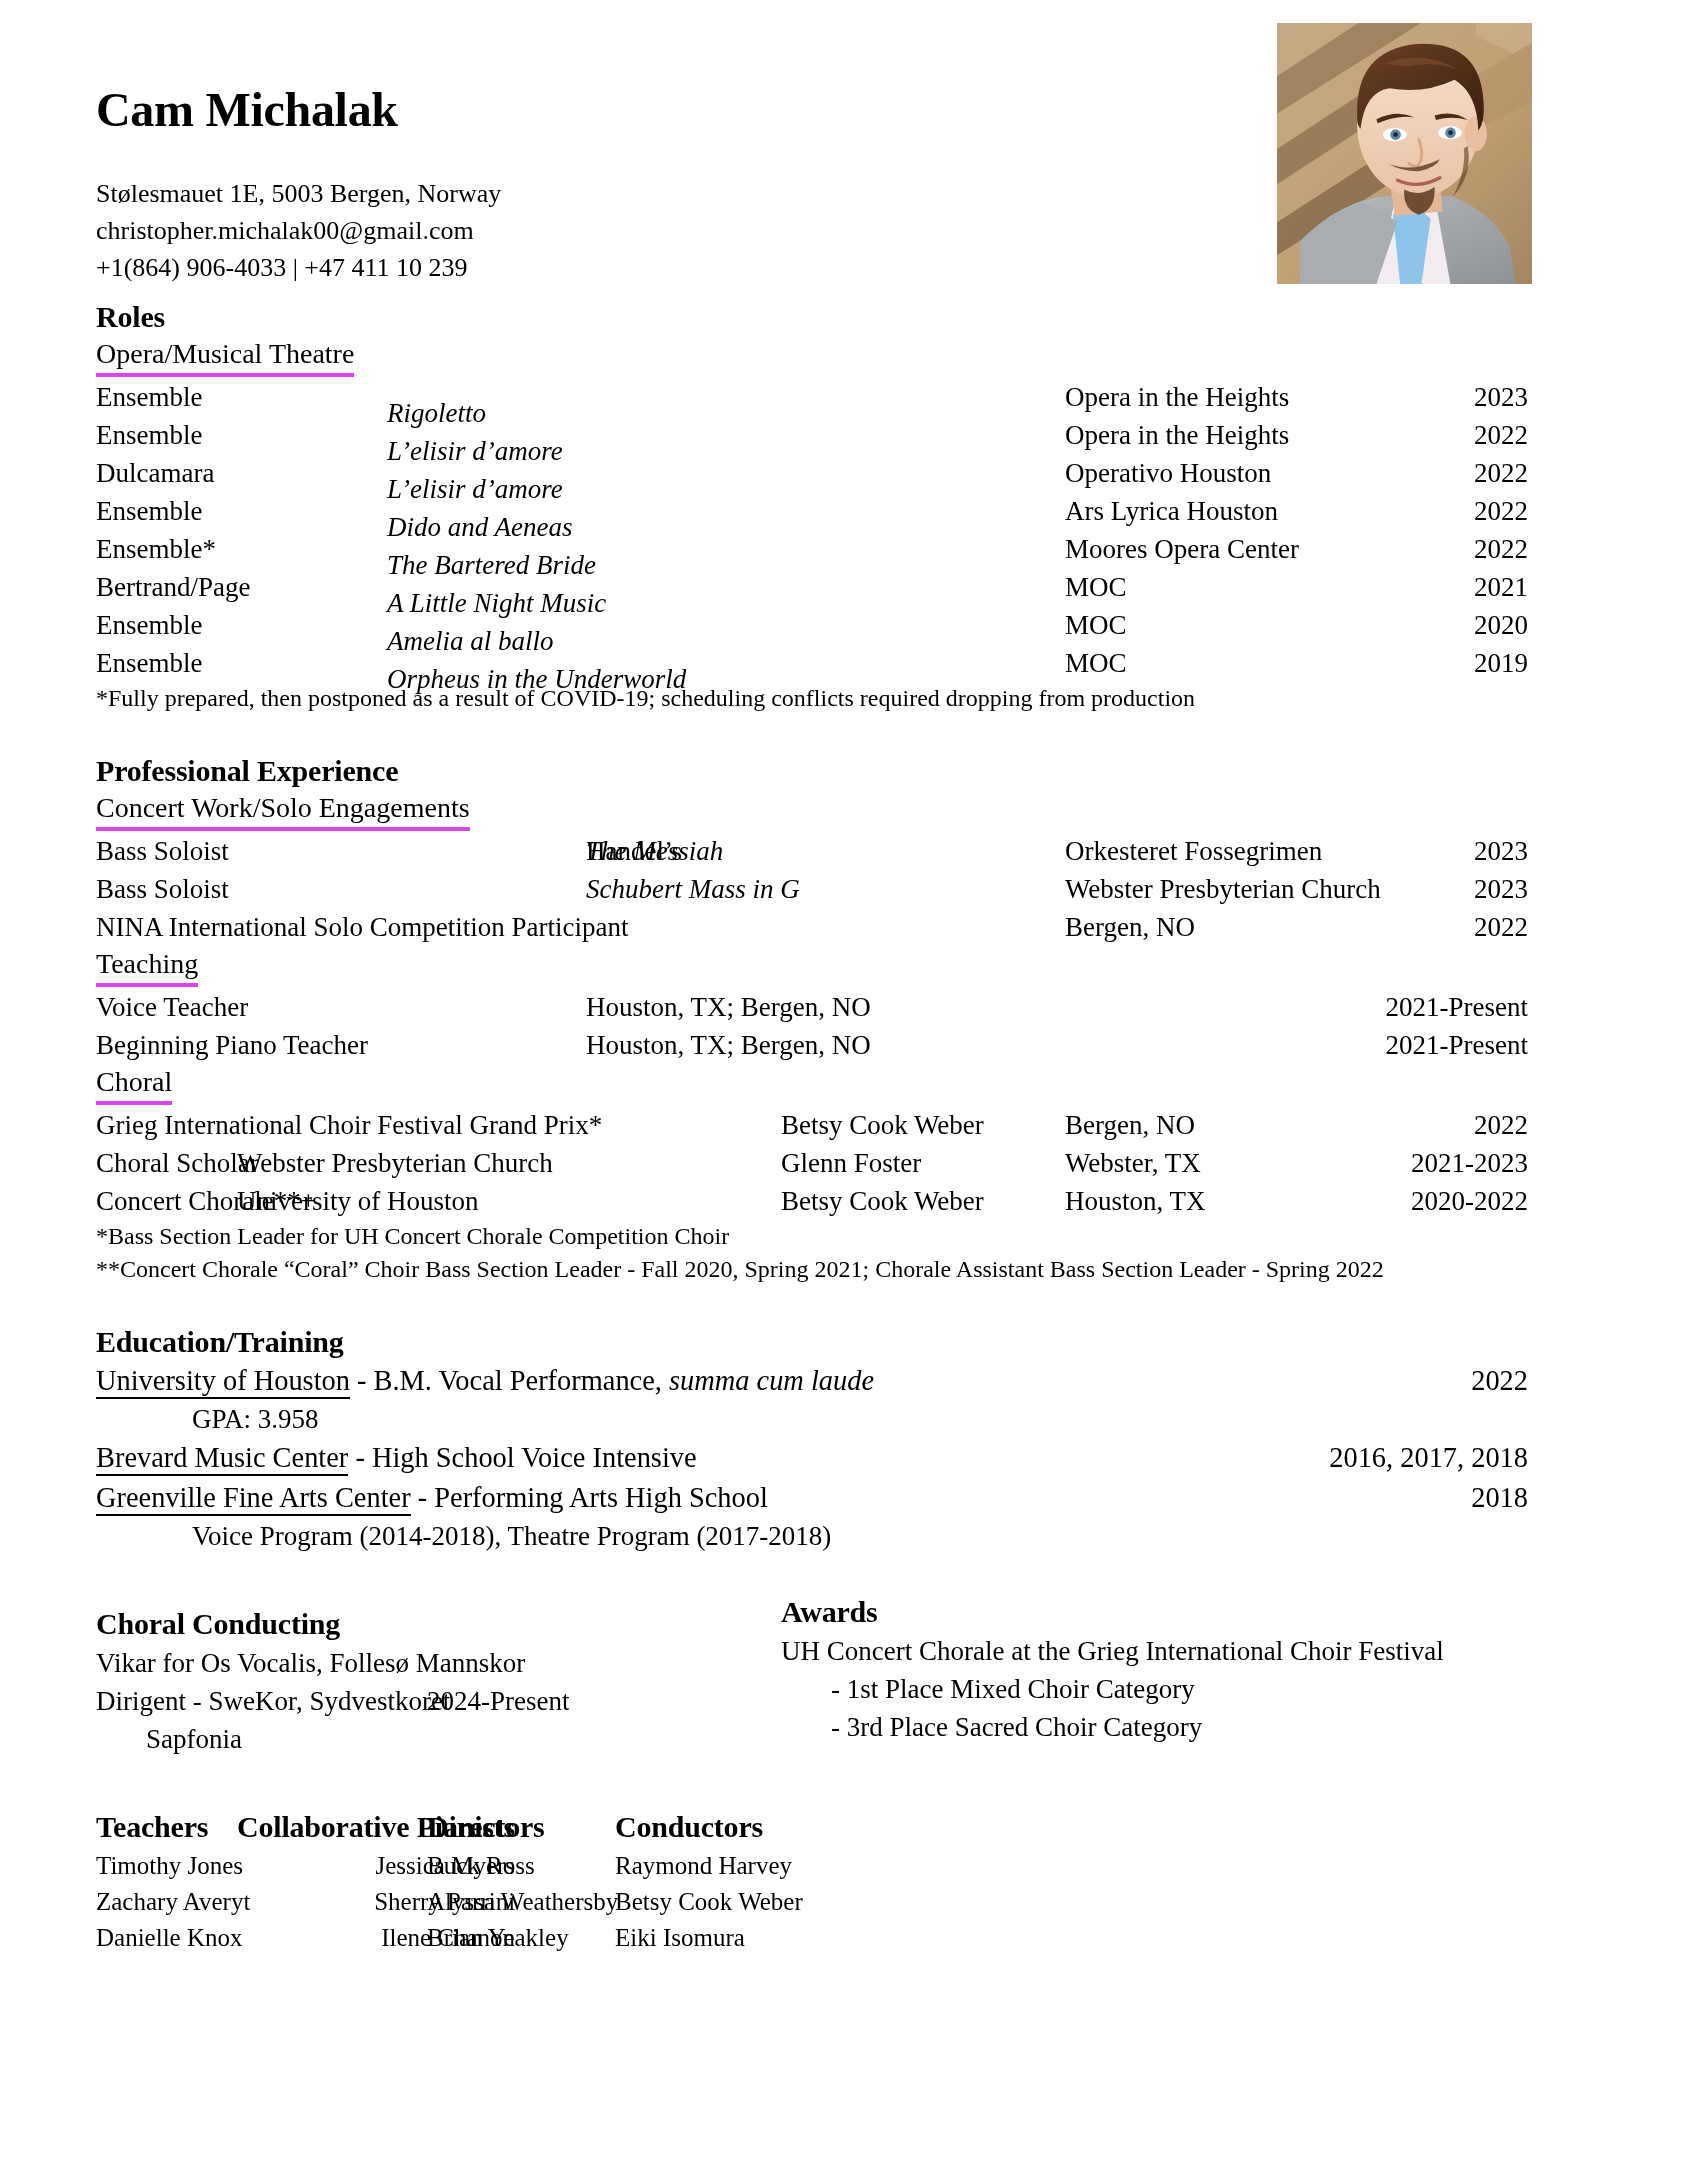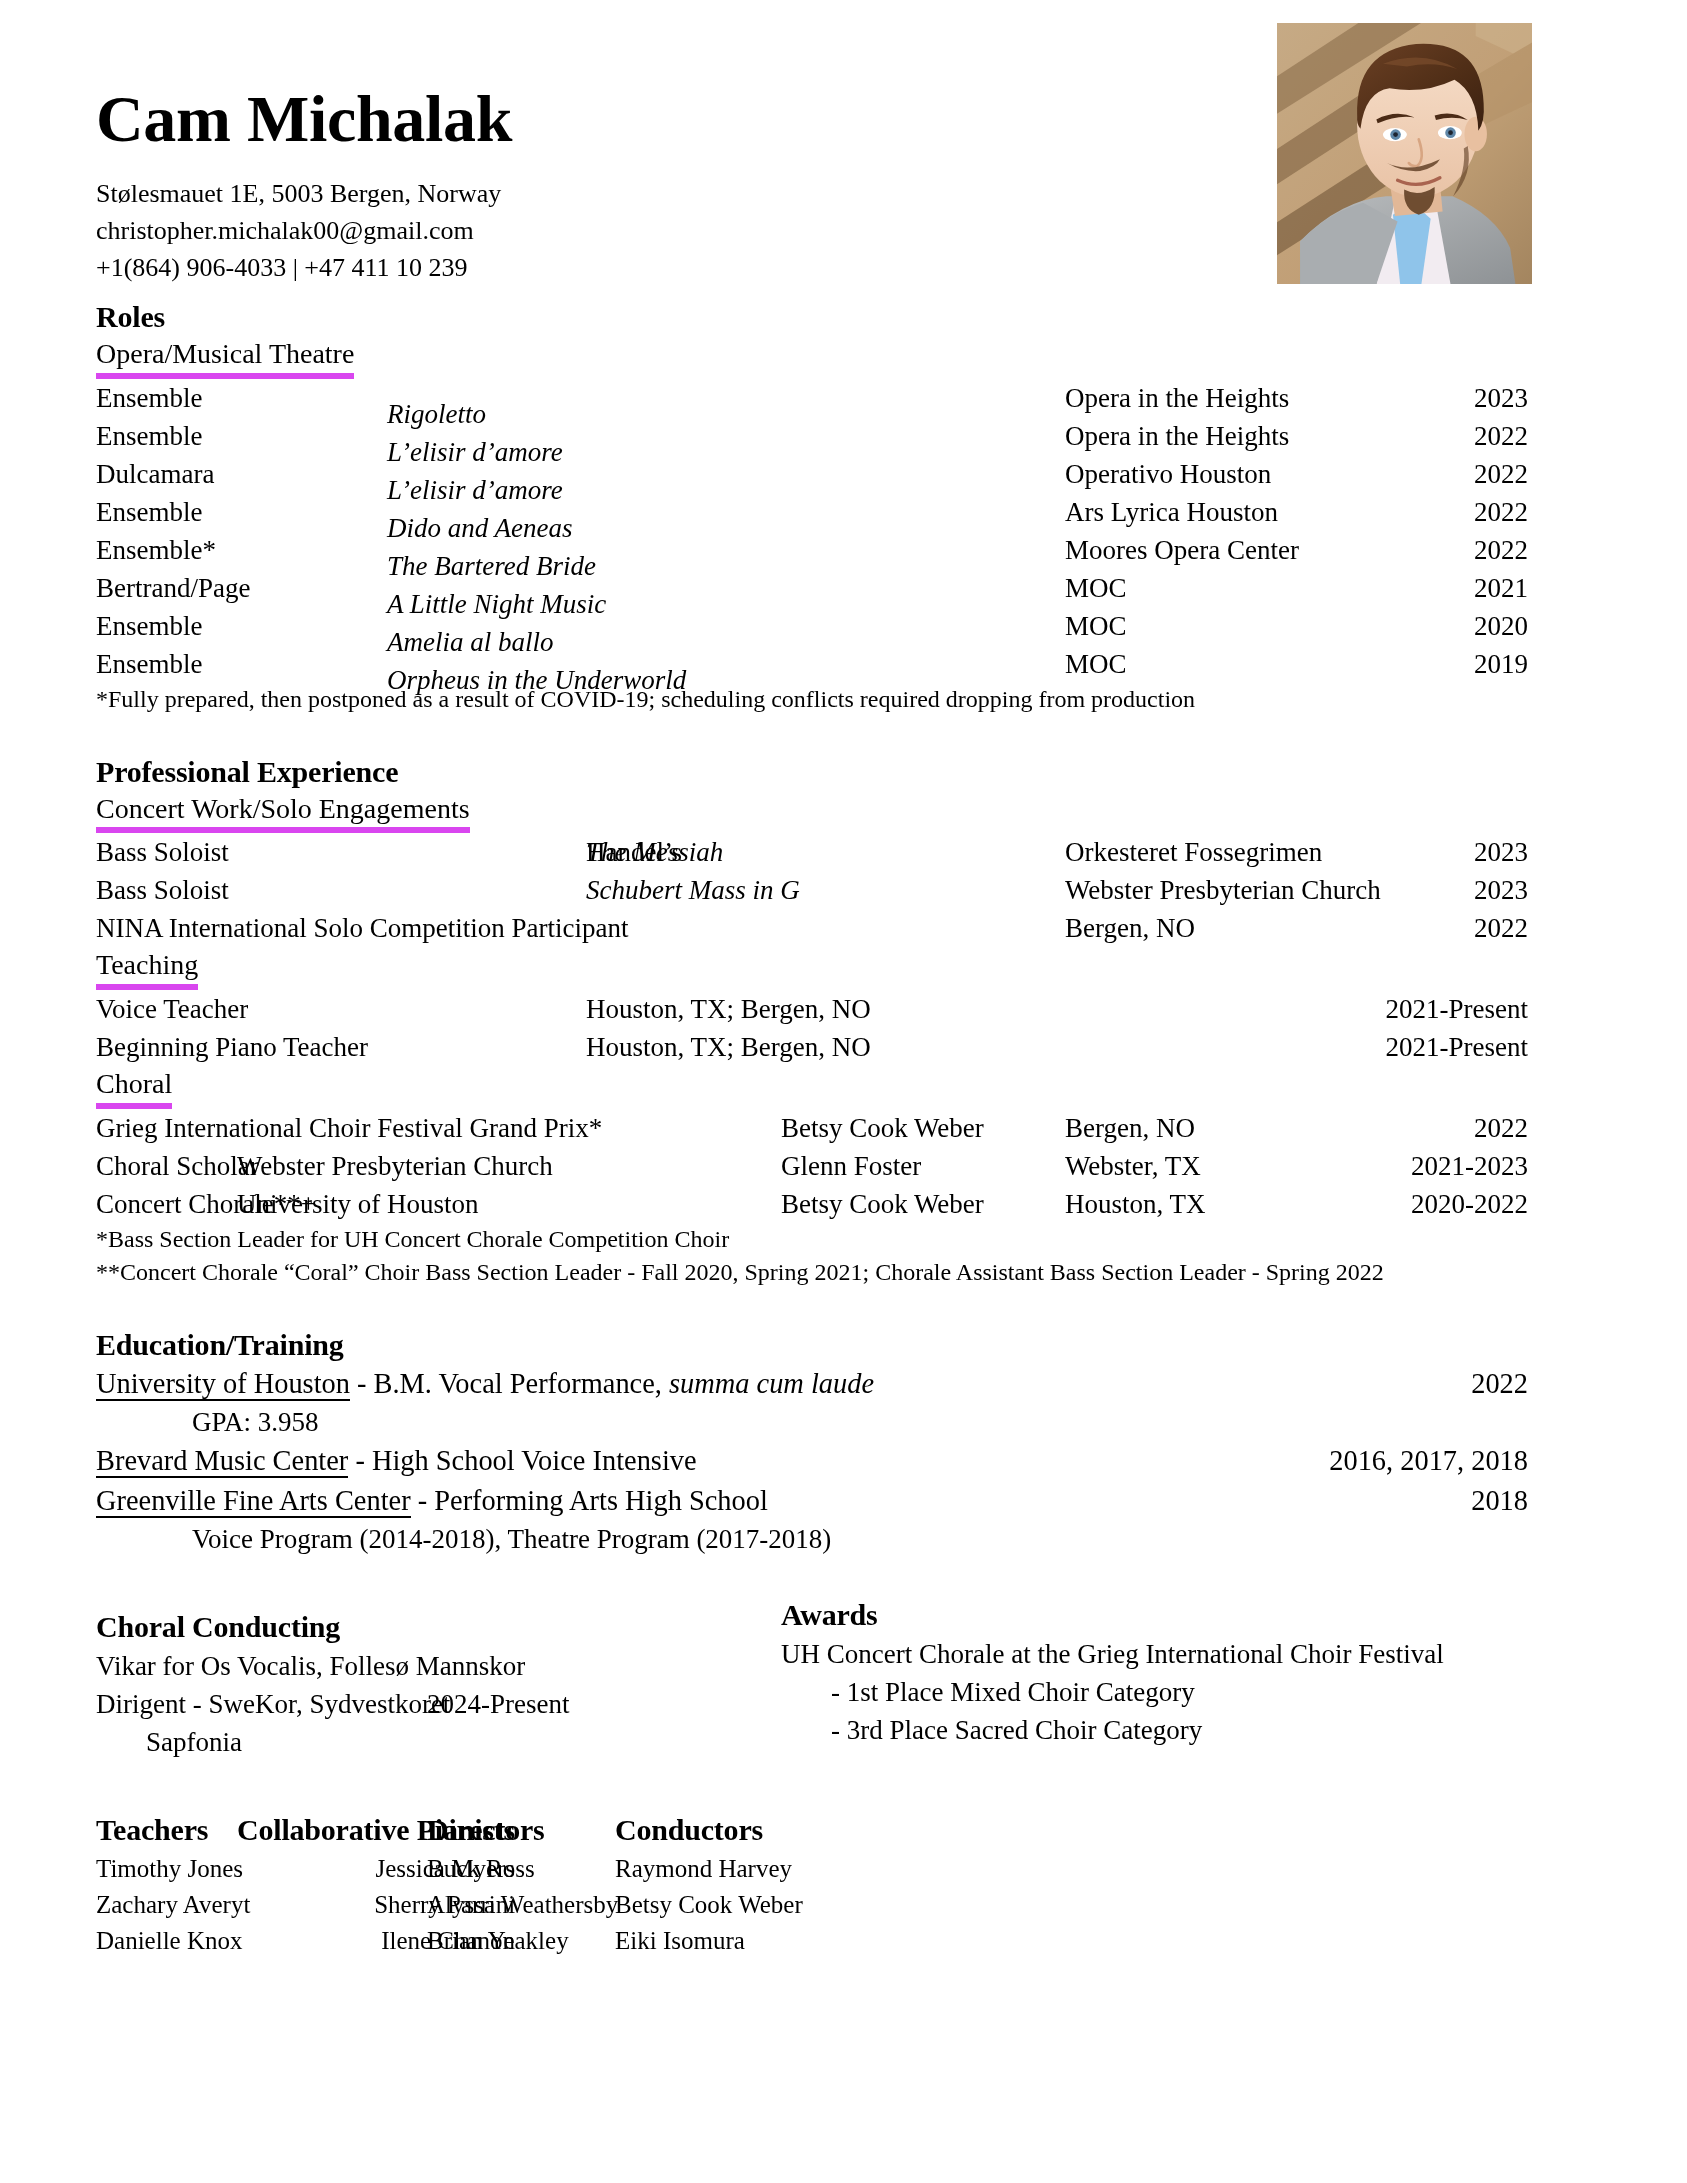--- a/index.html
+++ b/index.html
@@ -27,21 +27,21 @@
     left: 96px;
     top: 0;
     width: 1432px;
   }
 
   
   .header-block { position: relative; height: 298px; }
   .name {
     position: absolute;
     left: 0; top: 86px;
-    font-size: 66px;
+    font-size: 48px;
     font-weight: bold;
     letter-spacing: -0.3px;
     line-height: 1;
   }
   .voice-type {
     position: absolute;
     left: 754px; top: 86px;
     font-size: 50px;
     font-weight: bold;
     letter-spacing: -0.3px;
@@ -69,21 +69,21 @@
     font-weight: bold;
     margin: 0;
     line-height: 38px;
     letter-spacing: -0.2px;
   }
   .sub-h {
     font-size: 28px;
     line-height: 36px;
     margin: 0;
     display: inline-block;
-    border-bottom: 6px solid #d946ef;
+    border-bottom: 4px solid #d946ef;
     padding-bottom: 0.7px;
   }
   .sub-h-wrap { line-height: 37px; }
 
   
   .row {
     position: relative;
     height: 38px;
     font-size: 27px;
     line-height: 38px;

